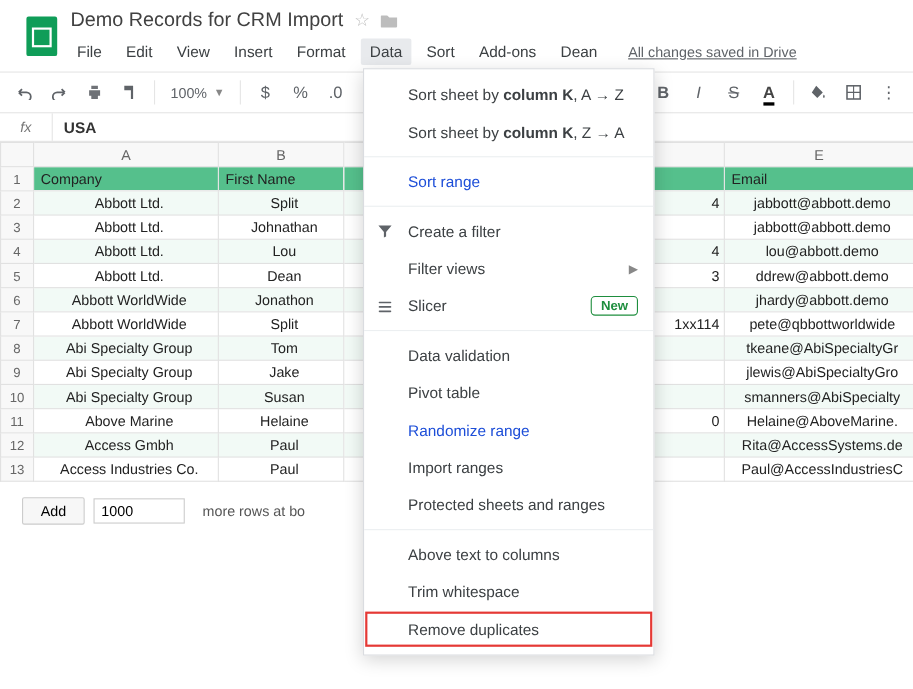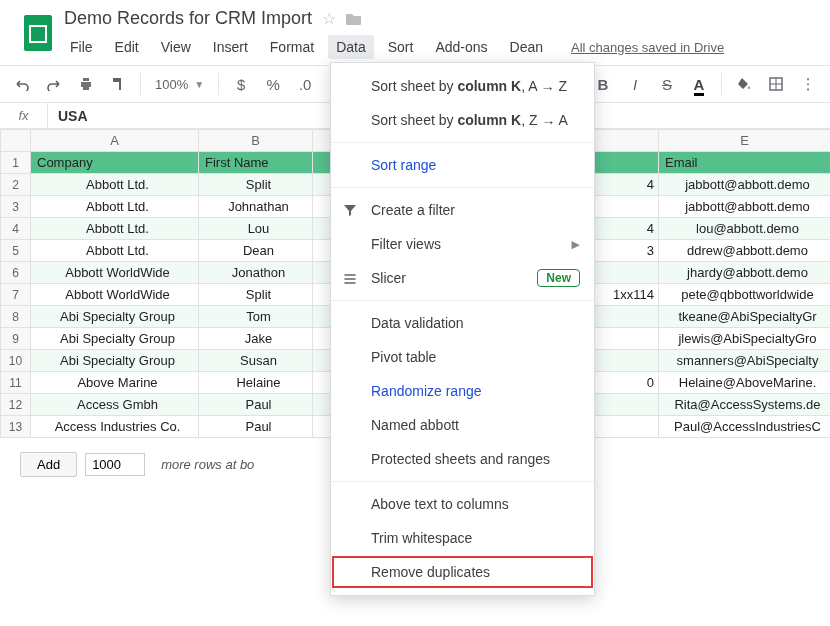--- a/index.html
+++ b/index.html
@@ -36,22 +36,22 @@
   col.c-a { width:168px; }
   col.c-b { width:114px; }
   col.c-c { width:116px; }
   col.c-d { width:230px; }
   col.c-e { width:172px; }
   .hdr-cell { background:#55c08c !important; color:#222; padding-left:6px; text-align:left; }
   .datacell { padding-left:6px; text-align:center; }
   tbody tr:nth-child(odd) td.datacell { background:#f2faf6; }
   tbody tr:nth-child(even) td.datacell { background:#ffffff; }
   .add-btn { border:1px solid #ccc; background:#f7f7f7; padding:4px 16px; font-size:13px; border-radius:2px; margin-left:20px; }
-  .add-input { border:1px solid #ccc; width:60px; padding:3px 6px; font-size:13px; margin-left:8px; text-align:left; }
-  .more-rows { font-size:13px; color:#555; margin-left:16px;font-style:italic; }
+  .add-input { border:1px solid #ccc; width:83px; padding:3px 6px; font-size:13px; margin-left:8px; text-align:left; }
+  .more-rows { font-size:13px; color:#555; margin-left:16px; }
   
   .menu { position:absolute; left:330px; top:62px; width:265px; background:#fff; border:1px solid #dadce0; box-shadow: 0 4px 16px rgba(0,0,0,.18); font-size:14px; color:#3c4043; padding: 6px 0; z-index:10; }
   .menu-row { display:flex; align-items:center; height:34px; padding: 0 14px 0 40px; position:relative; }
   .menu-row .micon { position:absolute; left:12px; width:18px; text-align:center; color:#5f6368; font-size:14px; }
   .menu-row.disabled { color:#1d4ed8; }
   .menu-row .arrow { margin-left:auto; color:#888; font-size:11px; }
   .menu-row .newbadge { margin-left:auto; border:1px solid #1e8e3e; color:#1e8e3e; font-size:12px; padding:1px 8px; border-radius:4px; font-weight:600; }
   .menu-row .sort-bold { font-weight:bold; }
   .menu-sep { height:1px; background:#eceff1; margin:5px 0; }
   .menu-row.highlight { outline:2px solid #e53935; outline-offset:-3px; }
@@ -315,19 +315,19 @@
           <path stroke="#5f6368" stroke-width="1.5" d="M2 4h10M2 8h10M2 12h10" stroke-linecap="round"></path>
         </svg>
     </span>
     <span>Slicer</span>
       <span class="newbadge">New</span>
   </div>
   <div class="menu-sep"></div>
   <div class="menu-row">Data validation</div>
   <div class="menu-row">Pivot table</div>
   <div class="menu-row disabled">Randomize range</div>
-  <div class="menu-row">Named abbott</div>
+  <div class="menu-row">Import ranges</div>
   <div class="menu-row">Protected sheets and ranges</div>
   <div class="menu-sep"></div>
   <div class="menu-row">Above text to columns</div>
   <div class="menu-row">Trim whitespace</div>
   <div class="menu-row highlight">Remove duplicates</div>
 </div>
 
 </body></html>

